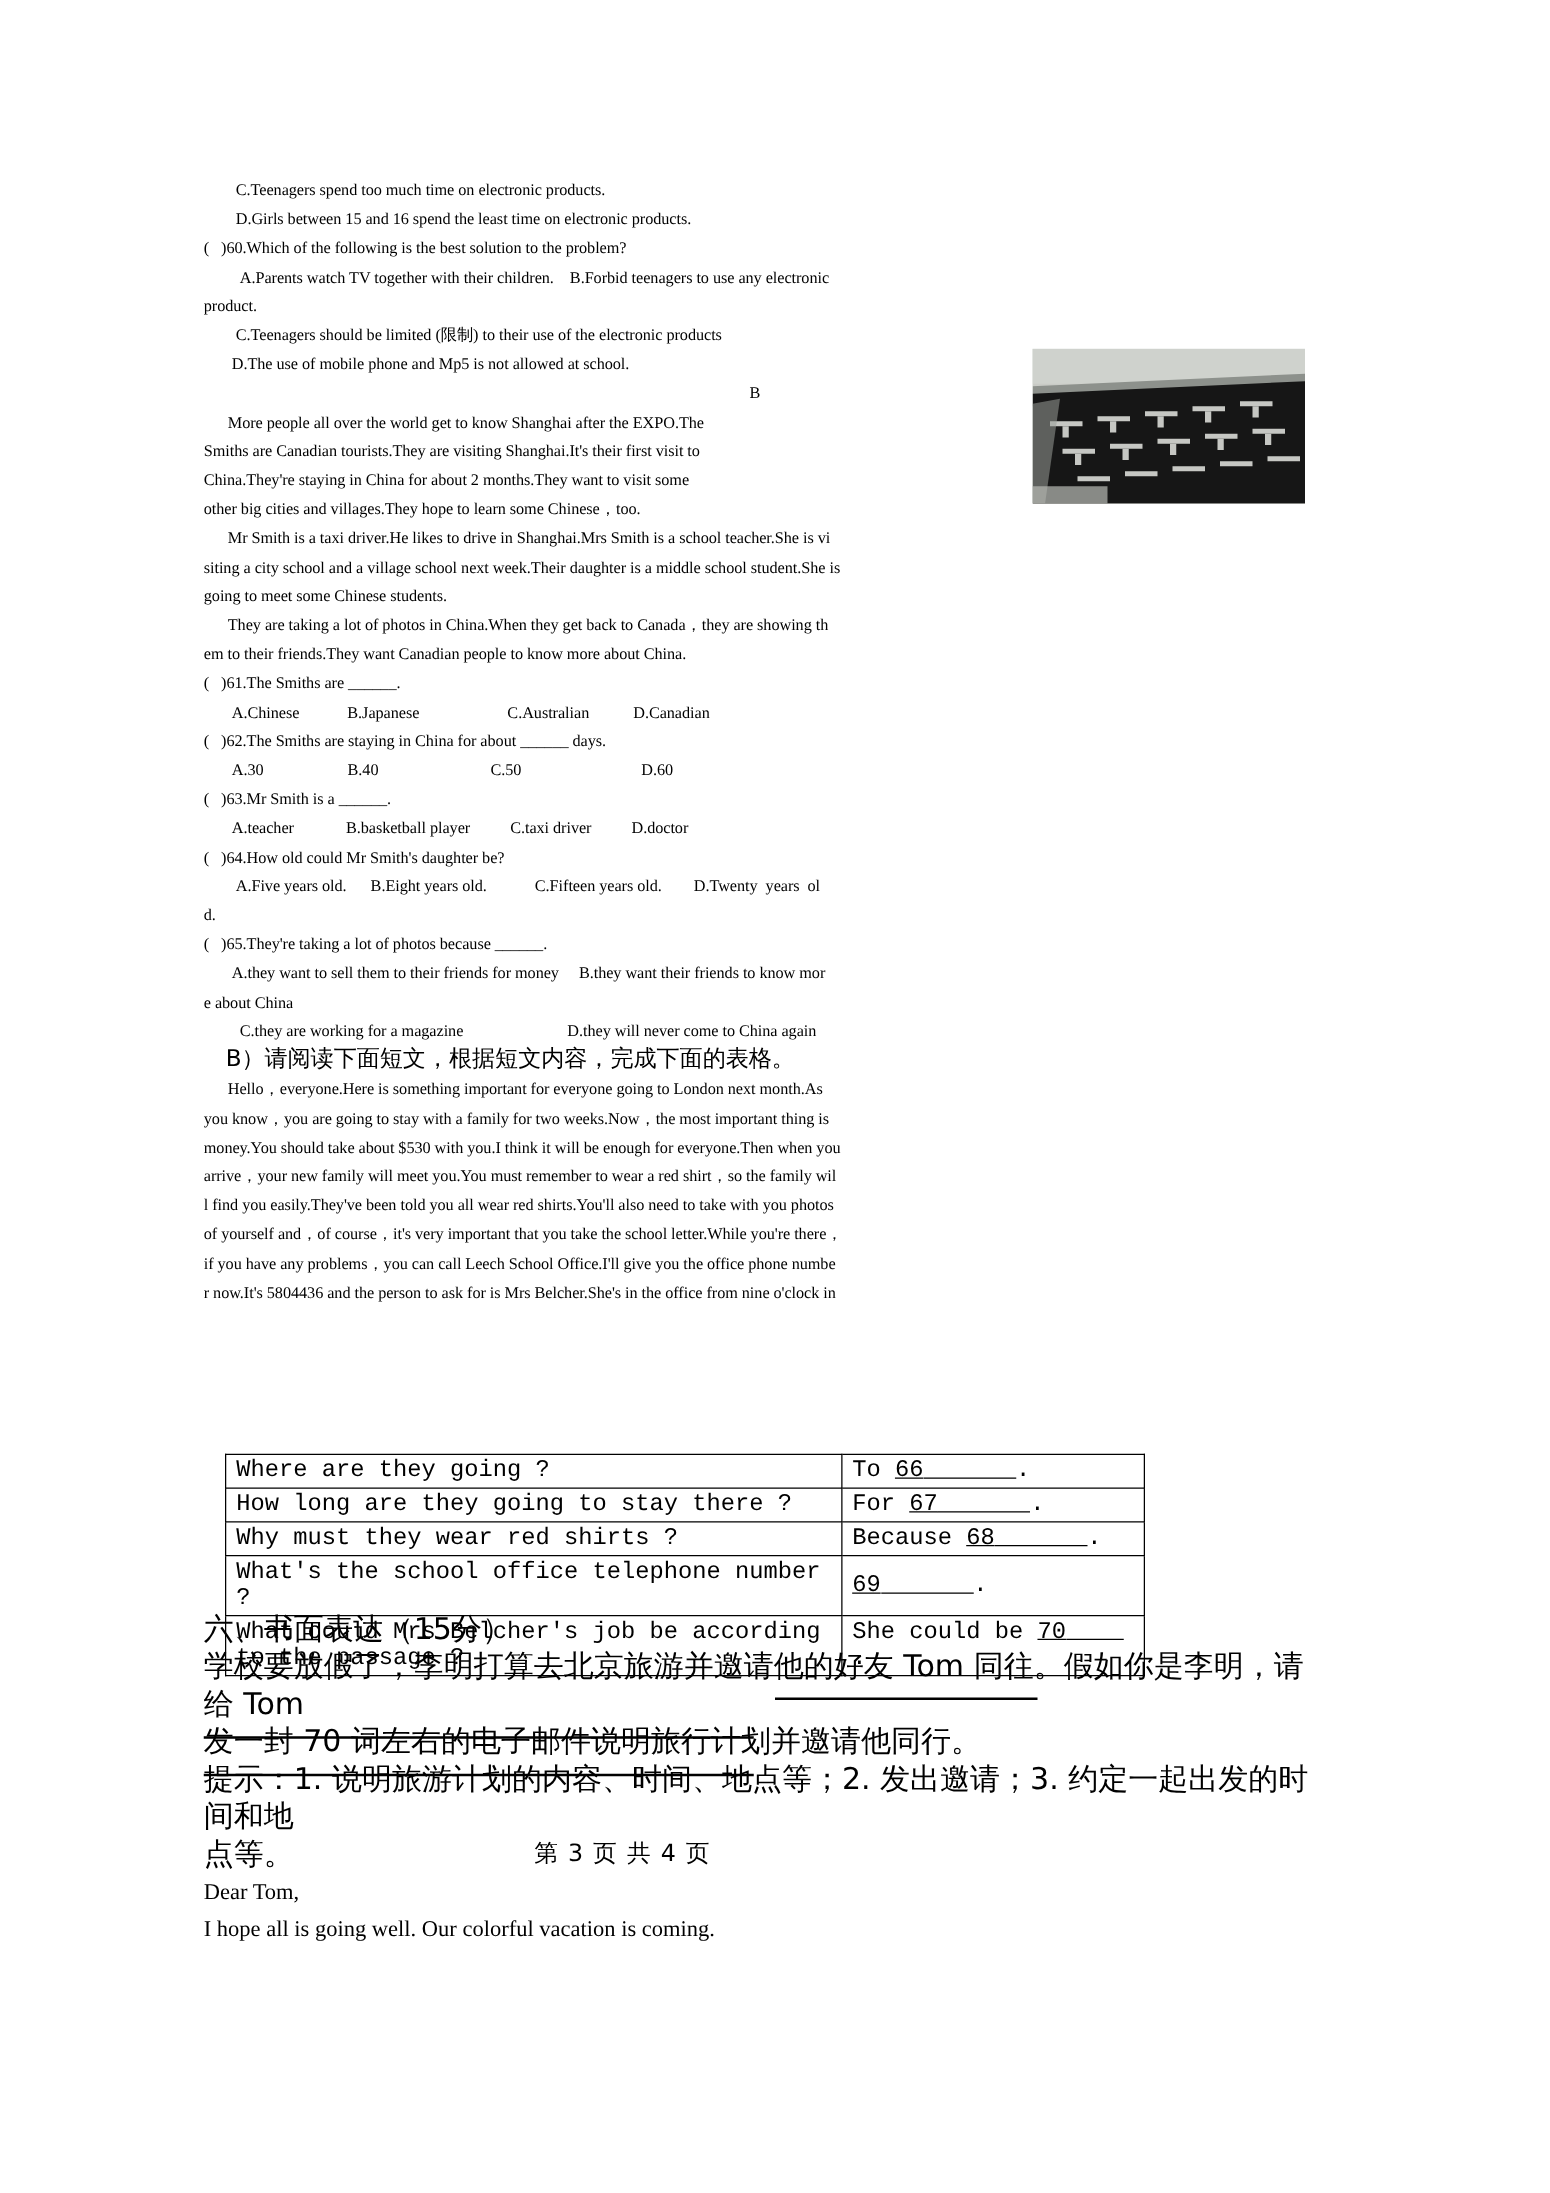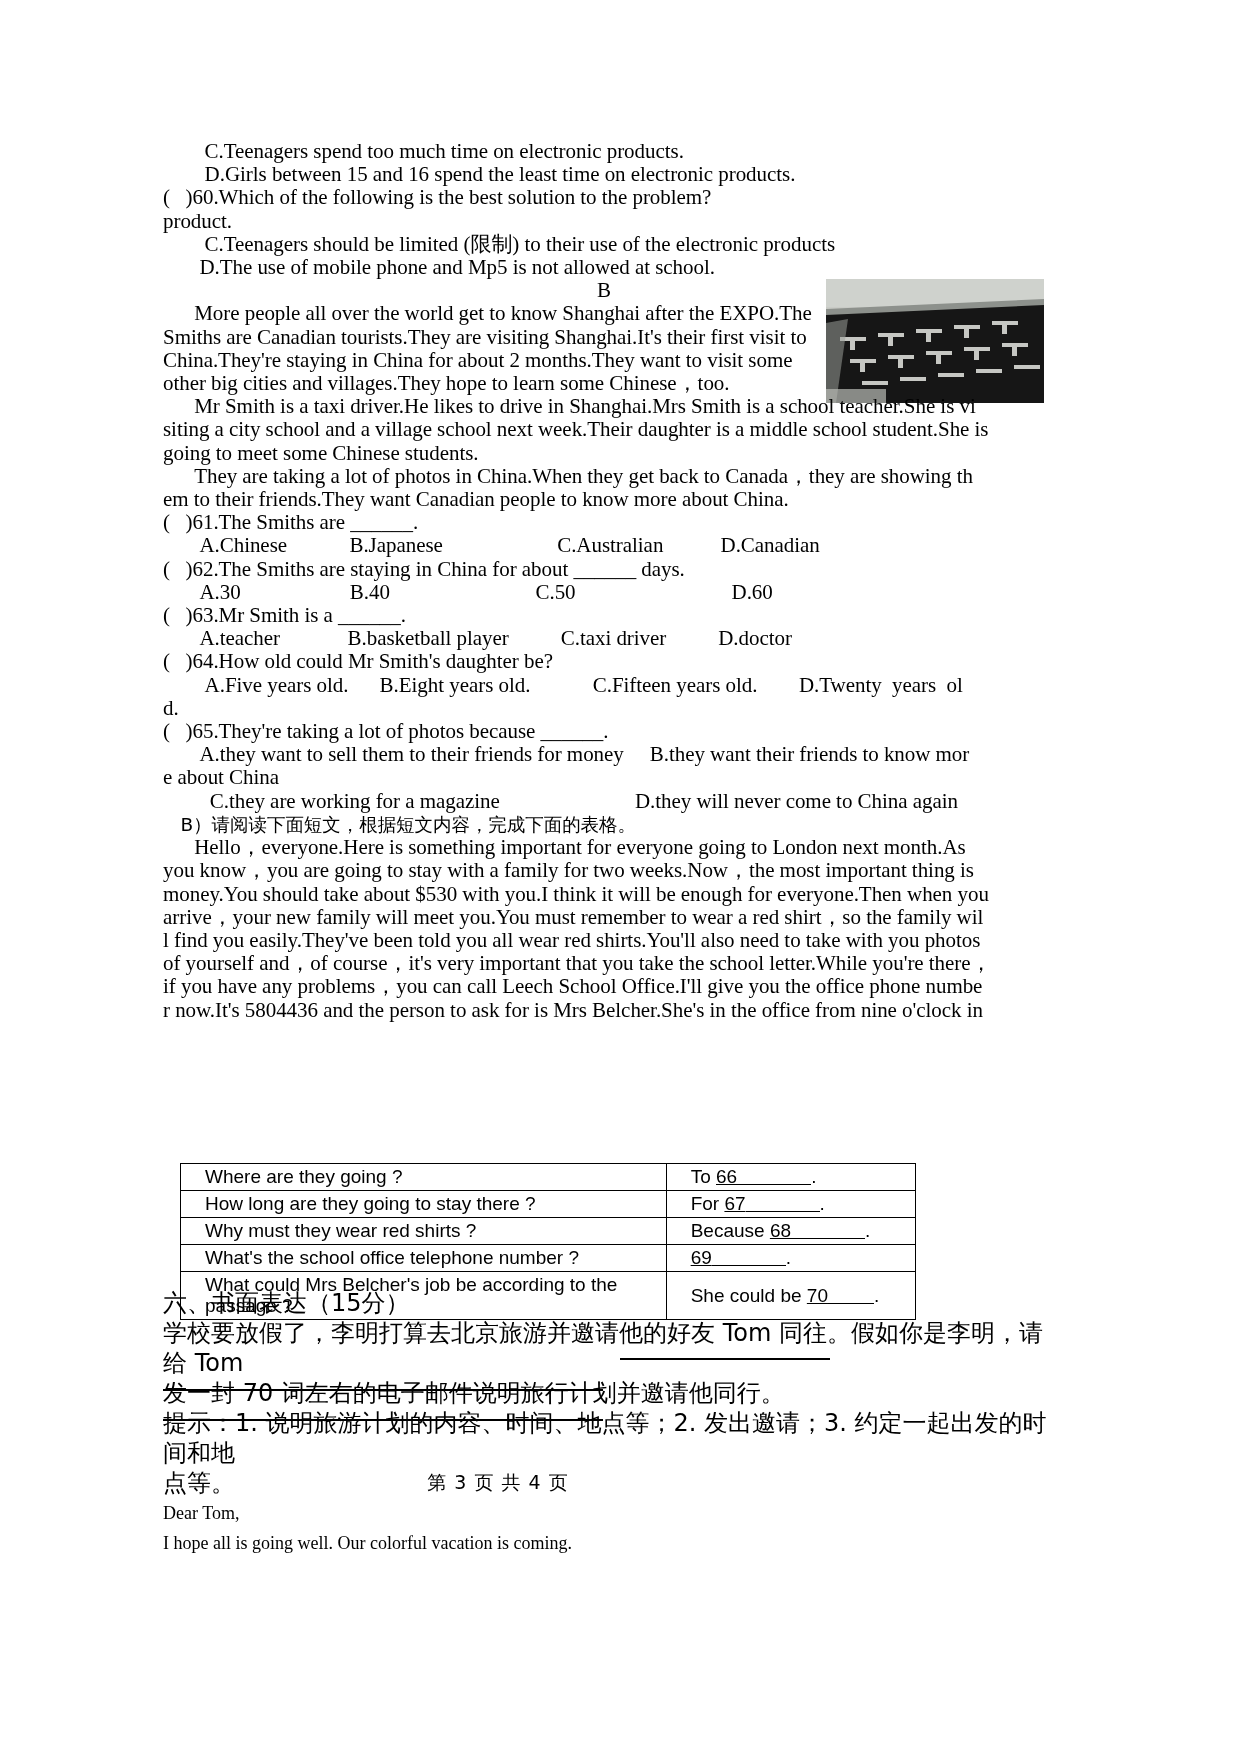--- a/index.html
+++ b/index.html
@@ -21,21 +21,21 @@
     width: 1240px;
     height: 1754px;
   }
   .content {
     position: absolute;
     left: 163px;
     top: 140px;
     width: 882px;
   }
   .ln {
-    font-size: 21px;
+    font-size: 13px;
     line-height: 23.2px;
     white-space: pre-wrap;
     letter-spacing: -0.05px;
   }
   .center { text-align: center; }
   .cjk {
     font-family: "DejaVu Sans", "Liberation Sans", sans-serif;
     font-size: 18.5px;
   }
   
@@ -55,25 +55,25 @@
   .qtable {
     position: absolute;
     left: 180px;
     top: 1163px;
     width: 736px;
     border-collapse: collapse;
     font-size: 19px;
   }
   .qtable td {
     border: 1px solid #000;
-    padding: 2px 6px 3px 24px;
+    padding: 2px 6px 3px 8px;
     line-height: 21px;
     height: 21px;
     vertical-align: middle;
-    font-family: Liberation Sans, sans-serif;
+    font-family: Liberation Mono, monospace;
     margin-top: 26px;
   }
   .qtable td.qcol { width: 500px; }
   .qtable td.acol { width: 236px; }
   .fill {
     display: inline-block;
     border-bottom: 1px solid #000;
     min-width: 74px;
     vertical-align: -2px;
   }
@@ -153,20 +153,21 @@
       <polygon points="0,44 22,40 10,124 0,124" fill="#9a9e99" opacity="0.55"></polygon>
       <rect x="0" y="110" width="60" height="14" fill="#b9bcb7" opacity="0.7"></rect>
     </svg>
   </div>
 
   <div class="content">
 
     <div class="ln">        C.Teenagers spend too much time on electronic products.</div>
     <div class="ln">        D.Girls between 15 and 16 spend the least time on electronic products.</div>
     <div class="ln">(   )60.Which of the following is the best solution to the problem?</div>
+    <div class="ln">         A.Parents watch TV together with their children.    B.Forbid teenagers to use any electronic</div>
     <div class="ln">product.</div>
     <div class="ln">        C.Teenagers should be limited (限制) to their use of the electronic products</div>
     <div class="ln">       D.The use of mobile phone and Mp5 is not allowed at school.</div>
 
     <div class="ln center">B</div>
 
     <div style="width:665px;">
       <div class="ln">      More people all over the world get to know Shanghai after the EXPO.The</div>
       <div class="ln">Smiths are Canadian tourists.They are visiting Shanghai.It's their first visit to</div>
       <div class="ln">China.They're staying in China for about 2 months.They want to visit some</div>

